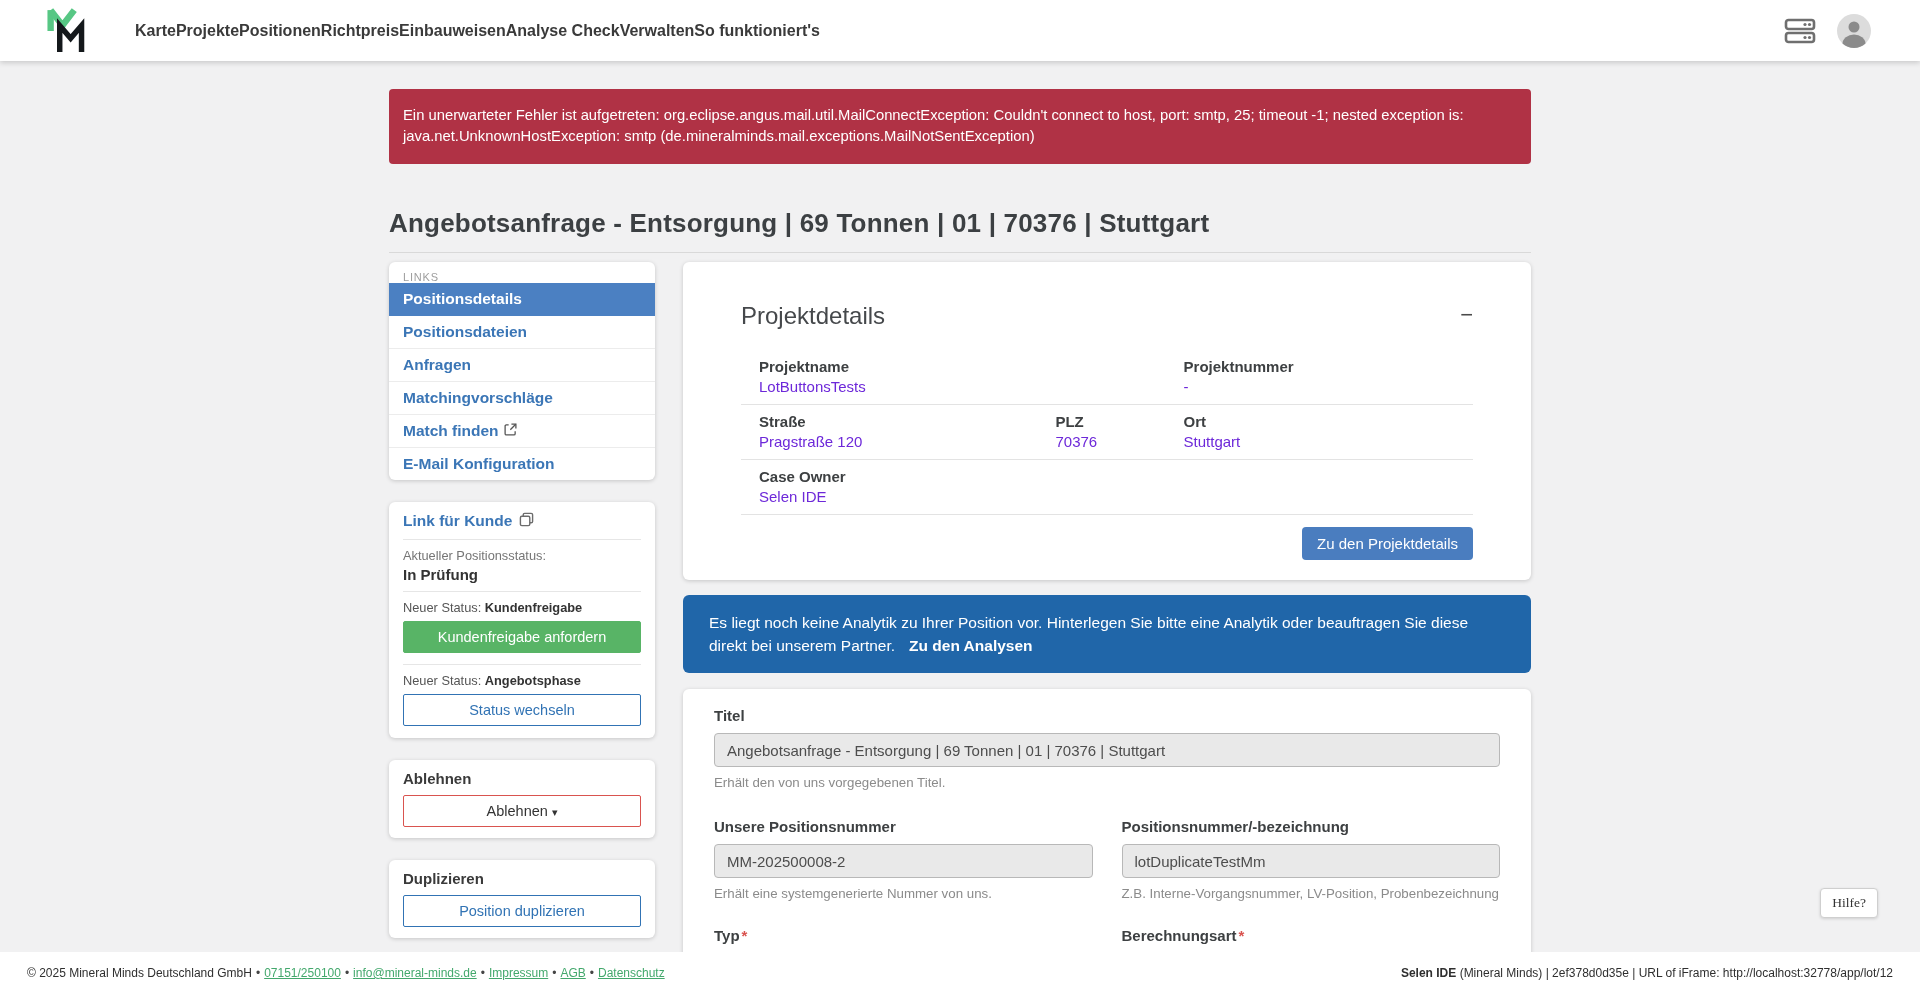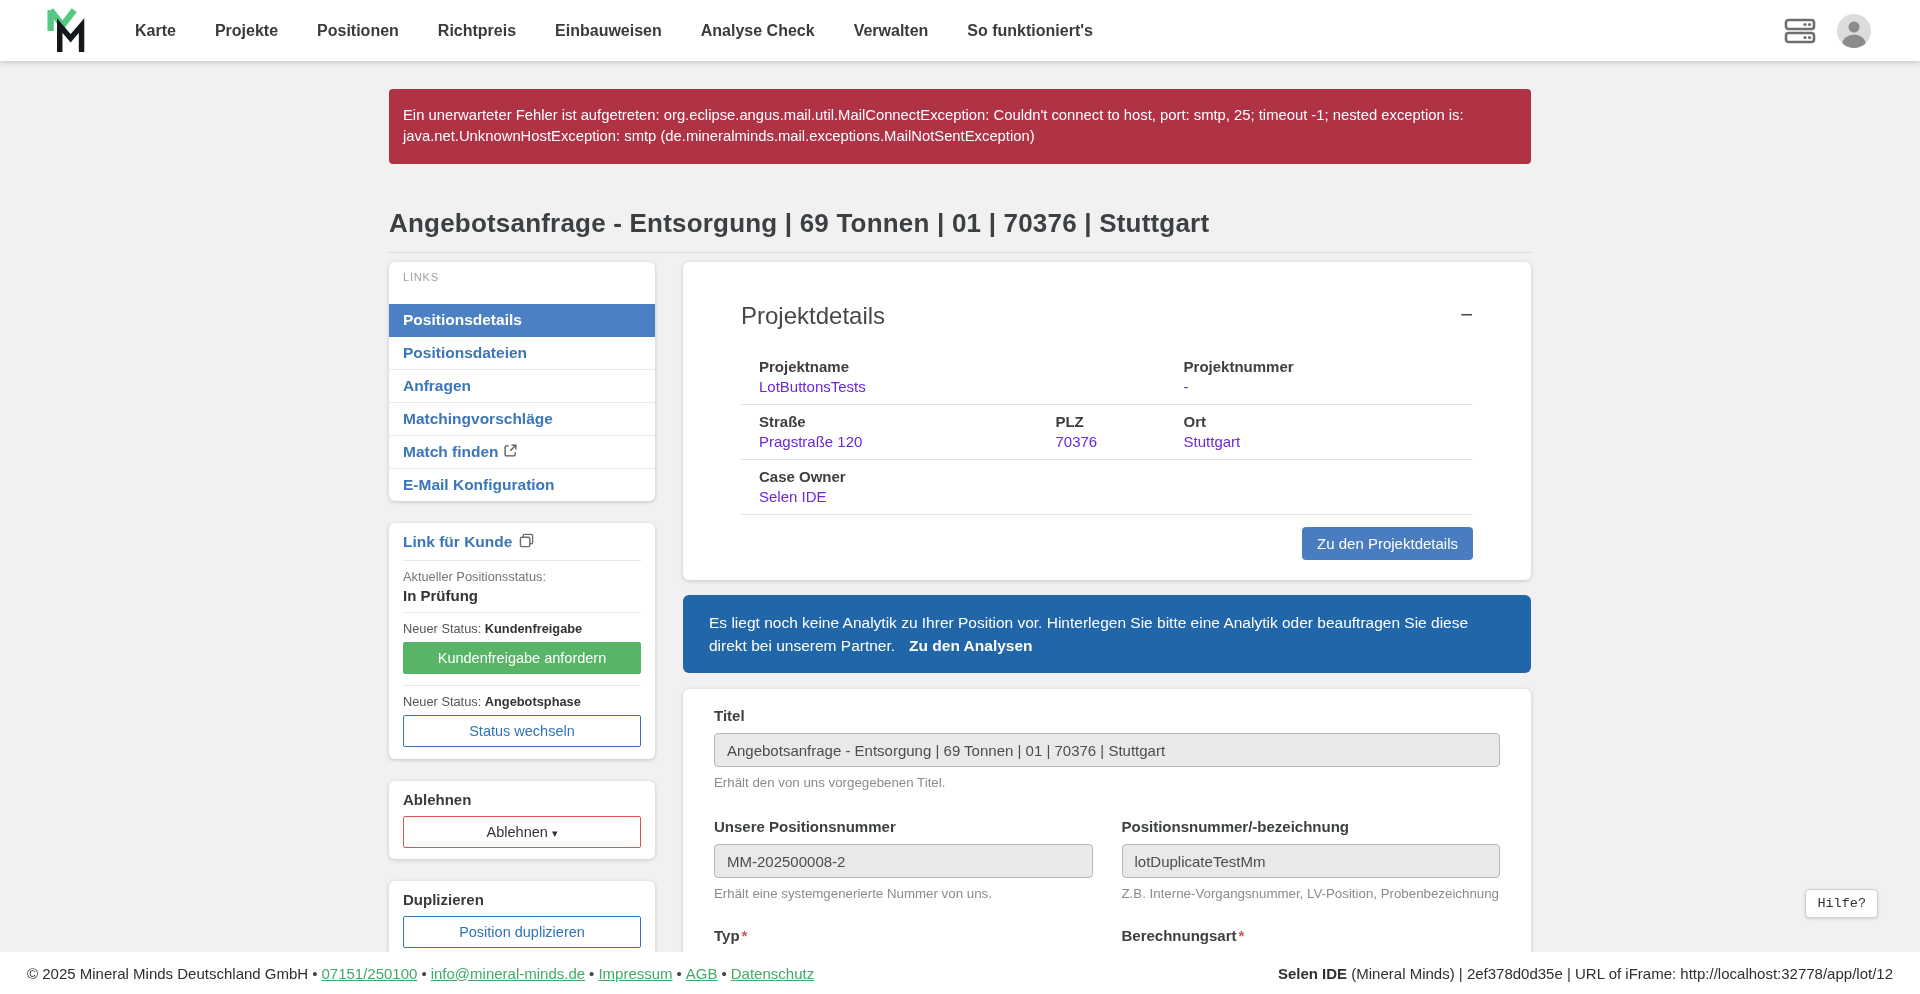--- a/index.html
+++ b/index.html
@@ -7,21 +7,21 @@
   body {
     font-family: "Liberation Sans", "DejaVu Sans", sans-serif;
     background:#f1f1f2; color:#333; position:relative;
   }
   
   .navbar {
     height:61px; background:#fff; display:flex; align-items:center;
     padding:0 48px 0 47px; box-shadow:0 2px 5px rgba(0,0,0,.16); position:relative; z-index:5;
   }
   .logo { width:40px; height:48px; margin-right:48px; }
-  .nav-menu { display:flex; gap:39px; align-items:center; }
+  .nav-menu { display:flex; align-items:center; }
   .nav-item { font-size:16px; font-weight:600; color:#3a3a3a; text-decoration:none; cursor:pointer; }
   .nav-right { margin-left:auto; display:flex; align-items:center; gap:20px; }
   .icon-btn { background:none; border:none; cursor:pointer; display:flex; align-items:center; }
   
   .container { width:1142px; margin:0 auto; }
   .alert-danger {
     margin-top:28px; background:#b03245; color:#fff; border-radius:4px;
     padding:16px 14px; font-size:14.8px; line-height:1.45;
   }
   h1.page-title { margin-top:44px; font-size:26px; font-weight:600; color:#3c4043; letter-spacing:.2px; }
@@ -32,21 +32,21 @@
   }
   
   .sidebar { width:266px; flex:0 0 266px; }
   .sidebar .card { margin-bottom:22px; overflow:hidden; }
   .links-header { font-size:11px; color:#9e9e9e; letter-spacing:.8px; padding:9px 14px 0; }
   .side-item {
     display:block; padding:7px 14px; font-size:15.5px; font-weight:600; color:#3b76b6;
     text-decoration:none; border-bottom:1px solid #ececec; cursor:pointer;
   }
   .side-item:last-child { border-bottom:none; }
-  .side-item.active { background:#4b80c2; color:#fff; border-bottom-color:#4b80c2;margin-top:21px; }
+  .side-item.active { background:#4b80c2; color:#fff; border-bottom-color:#4b80c2; }
   .ext-icon { display:inline-block; margin-left:5px; color:#555; }
   .card-pad { padding:10px 14px 12px; }
   .kunde-link { color:#3b76b6; font-size:15.5px; font-weight:600; text-decoration:none; cursor:pointer; display:inline-flex; align-items:center; gap:7px; }
   .mini-hr { border:none; border-top:1px solid #e6e6e6; margin:8px 0; }
   .muted-label { font-size:12.8px; color:#757575; margin-top:2px; }
   .status-current { font-size:15px; font-weight:700; color:#333; margin-top:3px; }
   .status-line { font-size:12.8px; color:#555; margin-top:2px; }
   .status-line b { color:#333; }
   .btn { display:block; width:100%; text-align:center; border-radius:2px; cursor:pointer; font-family:inherit; }
   .btn-green { background:#58b466; border:1px solid #58b466; color:#fff; font-size:14.5px; padding:7px 0; margin-top:6px; }
@@ -83,29 +83,29 @@
     display:block; width:100%; height:34px; margin-top:8px; background:#e9e9e9;
     border:1px solid #b8b8b8; border-radius:4px; font-size:15px; color:#4d4d4d;
     padding:0 12px; font-family:inherit;
   }
   .helper { font-size:13.3px; color:#8b8b8b; margin-top:8px; }
   .form-row2 { display:grid; grid-template-columns:1fr 1fr; column-gap:29px; margin-top:28px; }
   
   .footer {
     position:fixed; left:0; bottom:0; width:1920px; height:42px; background:#fff;
     display:flex; align-items:center; justify-content:space-between; padding:0 27px;
-    font-size:15px; color:#2f2f2f; z-index:20;
+    font-size:12px; color:#2f2f2f; z-index:20;
   }
   .footer-left a { color:#43a86c; text-decoration:underline; cursor:pointer; }
   .sep { margin:0 4px; color:#444; }
   .footer-right b { font-weight:700; }
   .help-btn {
     position:fixed; right:42px; bottom:76px; background:#fff; border:1px solid #cfcfcf;
     border-radius:4px; padding:6px 11px; font-size:13.5px; color:#333; cursor:pointer;
-    box-shadow:0 1px 3px rgba(0,0,0,.15); z-index:21; font-family:Liberation Mono, monospace;
+    box-shadow:0 1px 3px rgba(0,0,0,.15); z-index:21; font-family:Liberation Serif, serif;
   }
 </style>
 </head>
 <body>
 
 <header class="navbar">
   <svg class="logo" viewBox="0 0 44 52">
     <polyline points="4,3 4,26" fill="none" stroke="#57c784" stroke-width="7"></polyline>
     <polyline points="4,3 17,20 30,3" fill="none" stroke="#57c784" stroke-width="7"></polyline>
     <polyline points="14,49 14,20 26,34 38,20 38,49" fill="none" stroke="#14181b" stroke-width="6"></polyline>

